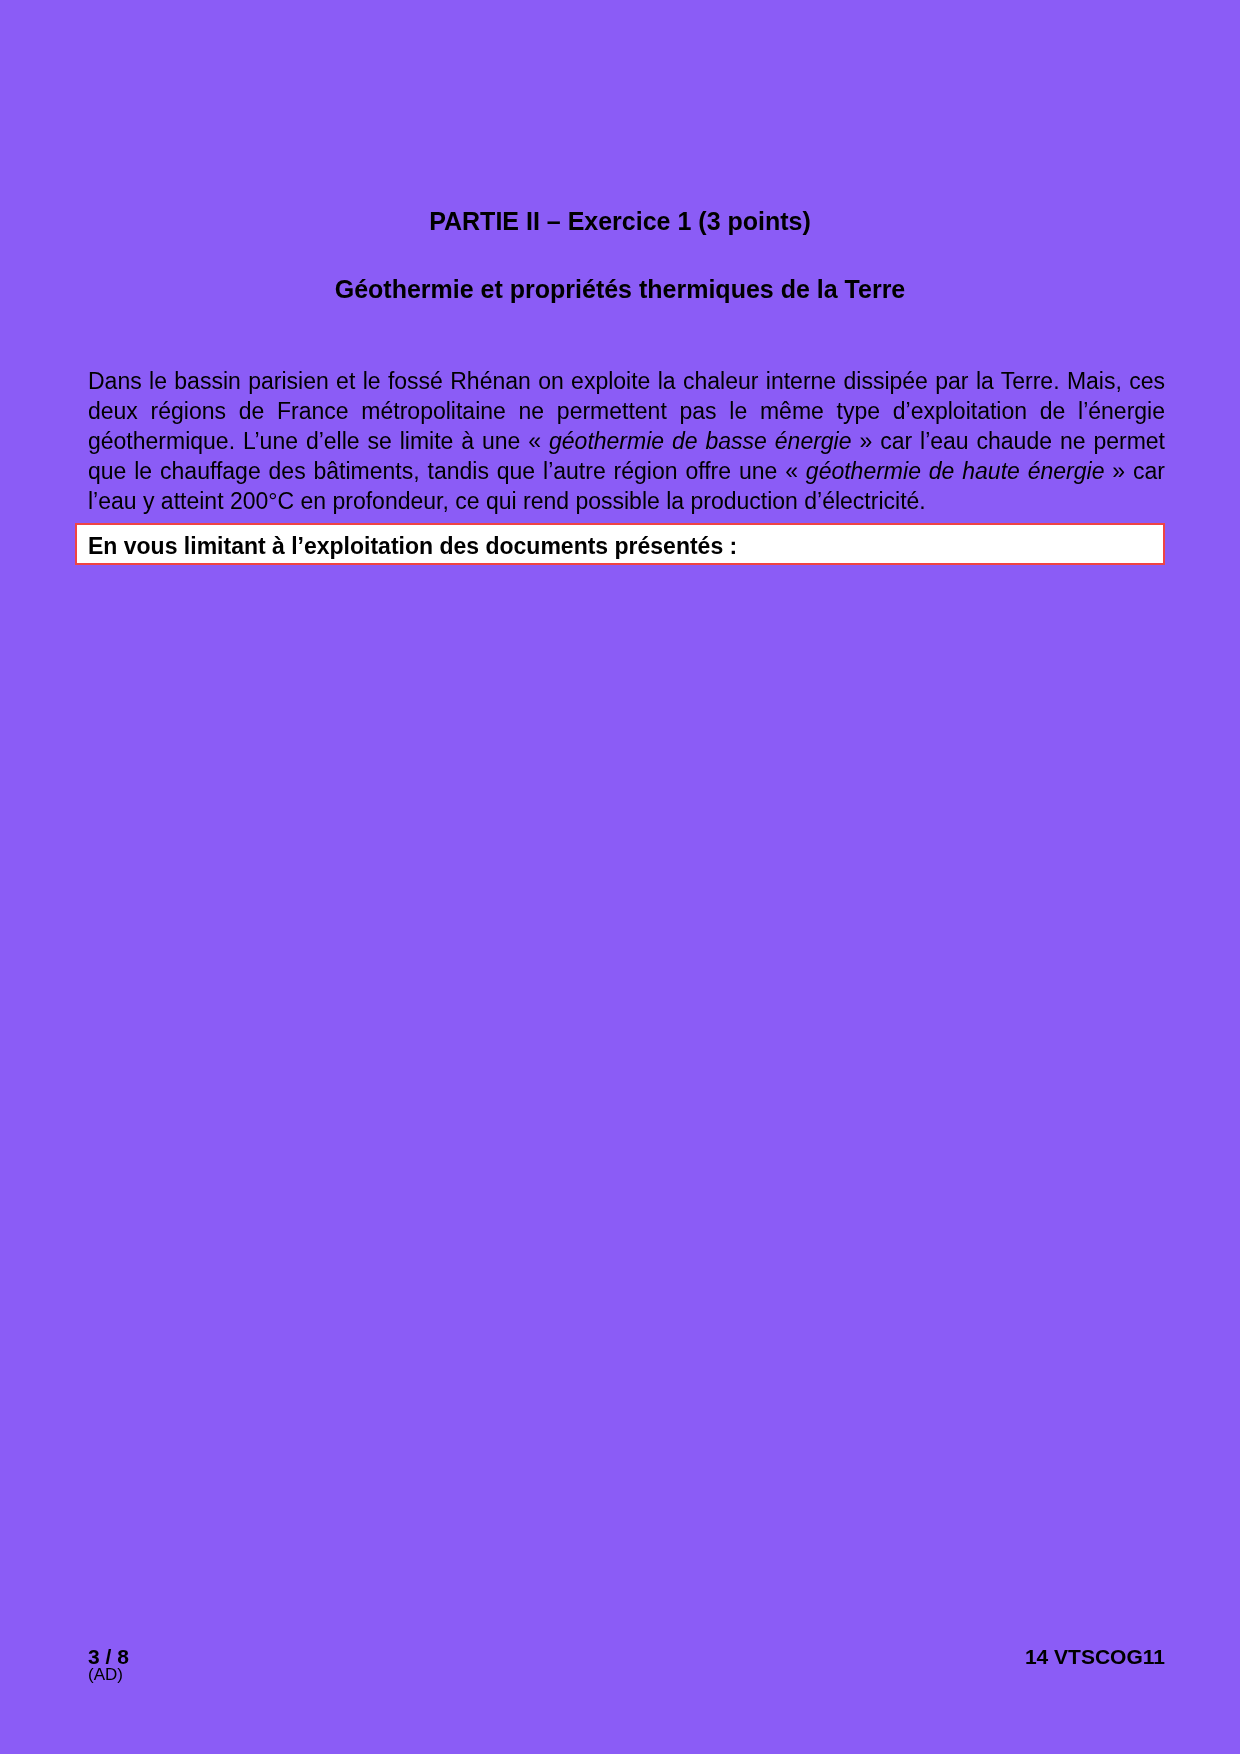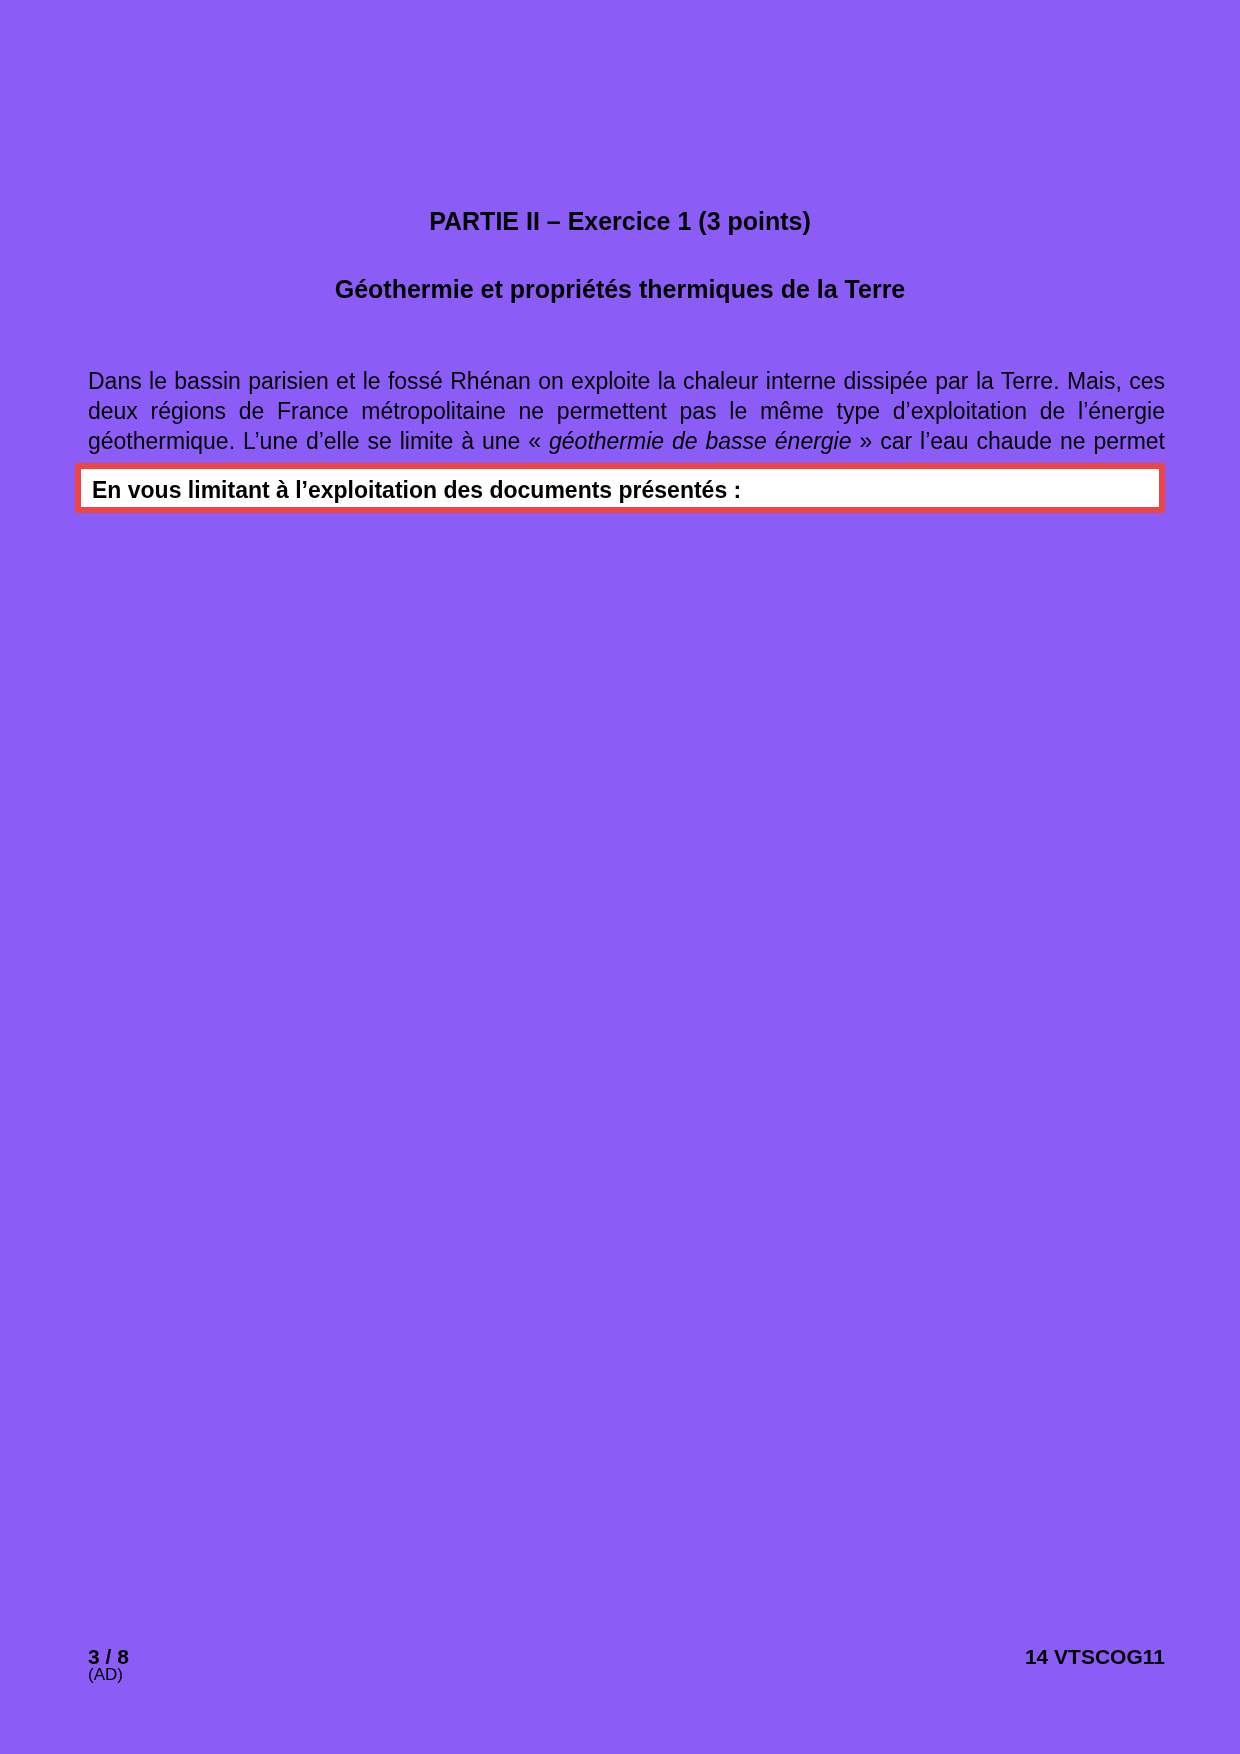--- a/index.html
+++ b/index.html
@@ -36,21 +36,21 @@
   .iline { white-space: normal; }
   .iline.just {
     text-align: justify;
     text-align-last: justify;
   }
   .it { font-style: italic; }
   .task-box {
     box-sizing: border-box;
     margin: 7px 0 0 75px;
     width: 1090px;
-    border: 6px solid #ef4444;
+    border: 2px solid #ef4444;
     padding: 6px 12px 2px 11px;
     font-size: 23px;
     line-height: 30px;
     font-weight: bold;
     background: #ffffff;
   }
   .task-box p { margin: 0; }
   .task-box p + p { margin-top: 28px; }
   .footer {
     position: absolute;
@@ -86,20 +86,22 @@
 <div class="page">
 
   <h1 class="doc-title">PARTIE II – Exercice 1 (3 points)</h1>
 
   <h2 class="doc-subtitle">Géothermie et propriétés thermiques de la Terre</h2>
 
   <div class="intro">
     <div class="iline just"><span>Dans le bassin parisien et le fossé Rhénan on exploite la chaleur interne dissipée par la Terre. Mais, ces</span><span class="it"></span><span></span></div>
     <div class="iline just"><span>deux régions de France métropolitaine ne permettent pas le même type d’exploitation de l’énergie</span><span class="it"></span><span></span></div>
     <div class="iline just"><span>géothermique. L’une d’elle se limite à une « </span><span class="it">géothermie de basse énergie</span><span> » car l’eau chaude ne permet</span></div>
+    <div class="iline just"><span>que le chauffage des bâtiments, tandis que l’autre région offre une « </span><span class="it">géothermie de haute énergie</span><span> » car</span></div>
+    <div class="iline"><span>l’eau y atteint 200°C en profondeur, ce qui rend possible la production d’électricité.</span><span class="it"></span><span></span></div>
   </div>
 
   <div class="task-box">
     <p>En vous limitant à l’exploitation des documents présentés :</p>
   </div>
 
   <div class="footer">
     <span class="f-left">(AD)</span>
     <span class="f-center">3 / 8</span>
     <span class="f-right">14 VTSCOG11</span>

